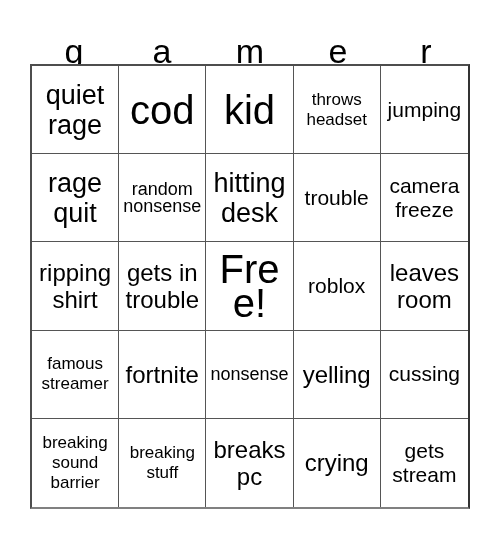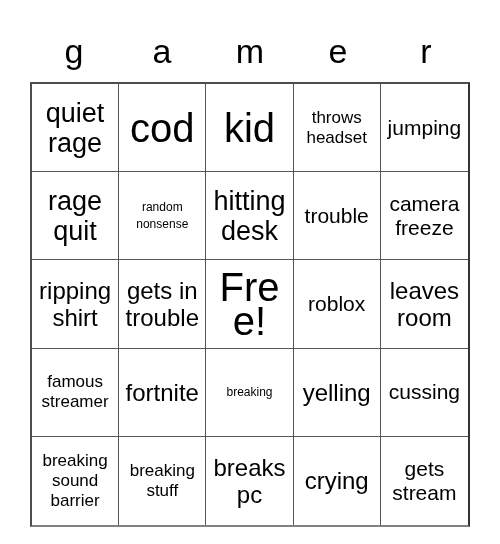--- a/index.html
+++ b/index.html
@@ -43,21 +43,21 @@
     font-size: 34px;
     line-height: 38px;
     font-weight: 400;
     letter-spacing: 0;
   }
 
   
   #grid {
     position: absolute;
     left: 30px;
-    top: 82px;
+    top: 64px;
     width: 440px;
     height: 445px;
     display: grid;
     grid-template-columns: repeat(5, 1fr);
     grid-template-rows: repeat(5, 1fr);
     border-top: 2px solid #4d4d4d;
     border-left: 2px solid #4d4d4d;
     border-right: 2px solid #333333;
     border-bottom: 2px solid #808080;
     box-sizing: border-box;
@@ -87,21 +87,21 @@
     word-break: break-word;
     hyphens: none;
   }
 
   
   .sz-xl  { font-size: 40px; line-height: 34px; }
   .sz-lg  { font-size: 27px; line-height: 30px; }
   .sz-md  { font-size: 24px; line-height: 27px; }
   .sz-sm  { font-size: 21px; line-height: 24px; }
   .sz-xs  { font-size: 17px; line-height: 20px; }
-  .sz-xxs { font-size: 12px; line-height: 17px; }
+  .sz-xxs { font-size: 18px; line-height: 17px; }
 </style>
 </head>
 <body>
 
 <div id="card">
 
   <div id="header">
       <div class="header-cell">g</div>
       <div class="header-cell">a</div>
       <div class="header-cell">m</div>
@@ -155,21 +155,21 @@
       <div class="cell">
         <span class="cell-text sz-md">leaves room</span>
       </div>
       <div class="cell">
         <span class="cell-text sz-xs">famous streamer</span>
       </div>
       <div class="cell">
         <span class="cell-text sz-md">fortnite</span>
       </div>
       <div class="cell">
-        <span class="cell-text sz-xxs">breaking</span>
+        <span class="cell-text sz-xxs">nonsense</span>
       </div>
       <div class="cell">
         <span class="cell-text sz-md">yelling</span>
       </div>
       <div class="cell">
         <span class="cell-text sz-sm">cussing</span>
       </div>
       <div class="cell">
         <span class="cell-text sz-xs">breaking sound barrier</span>
       </div>

